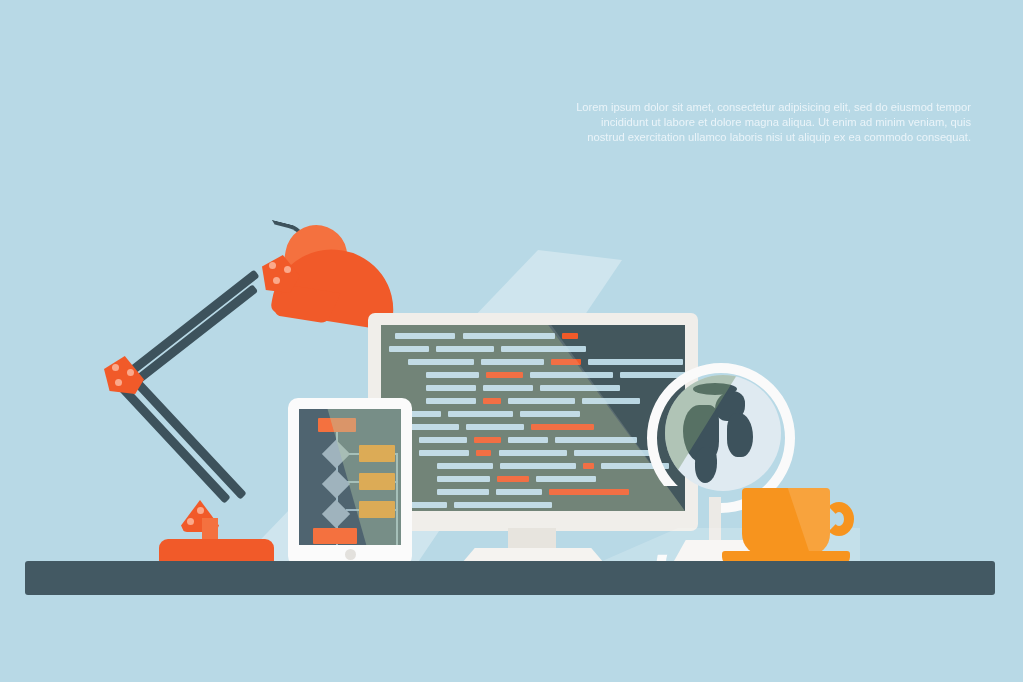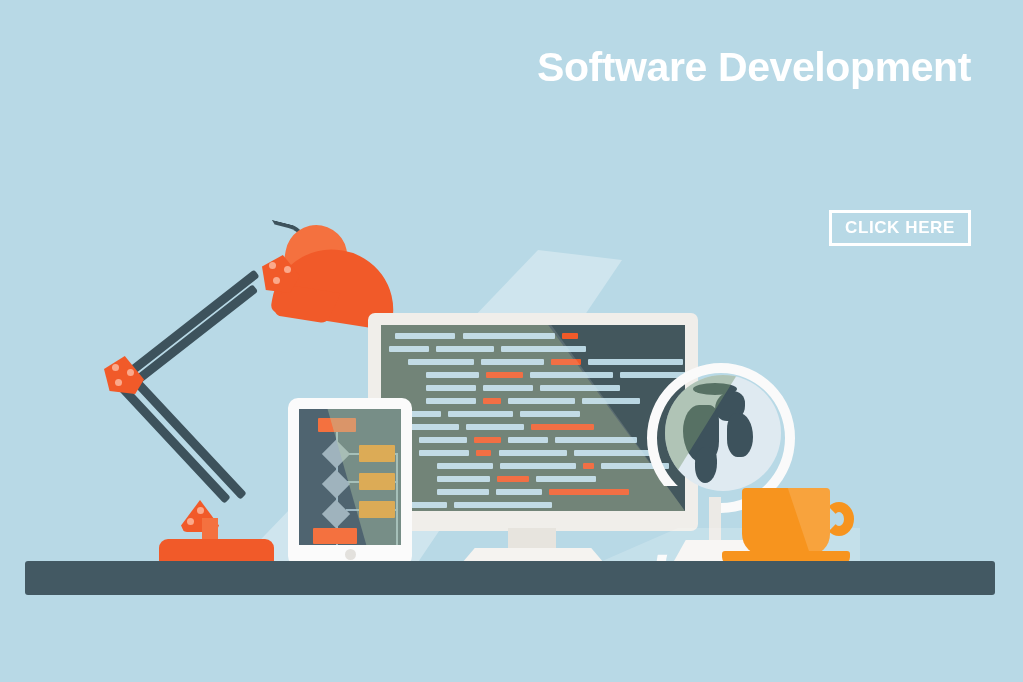--- a/index.html
+++ b/index.html
@@ -305,22 +305,21 @@
     width:260px;height:34px;
     background:rgba(255,255,255,0.18);
     clip-path:polygon(30% 0%, 100% 0%, 100% 100%, 0% 100%);
   }
 </style>
 </head>
 <body>
 
 <div id="stage">
 
-  <div class="abs" id="headline">Software Development</div>
-  <div class="abs" id="click-here">CLICK HERE</div>
+  <div class="abs para" id="para1">Lorem ipsum dolor sit amet, consectetur adipisicing elit, sed do eiusmod tempor incididunt ut labore et dolore magna aliqua. Ut enim ad minim veniam, quis nostrud exercitation ullamco laboris nisi ut aliquip ex ea commodo consequat.</div>
 
   <div class="abs" id="light-cone"></div>
 
   <div class="abs" id="lamp-cord"></div>
   <div class="abs" id="shade-back"></div>
   <div class="abs" id="lamp-bulb"></div>
   <div class="abs" id="shade-main"></div>
   <div class="abs" id="shade-lip"></div>
 
   <div class="abs arm" id="arm-up-a"></div>

